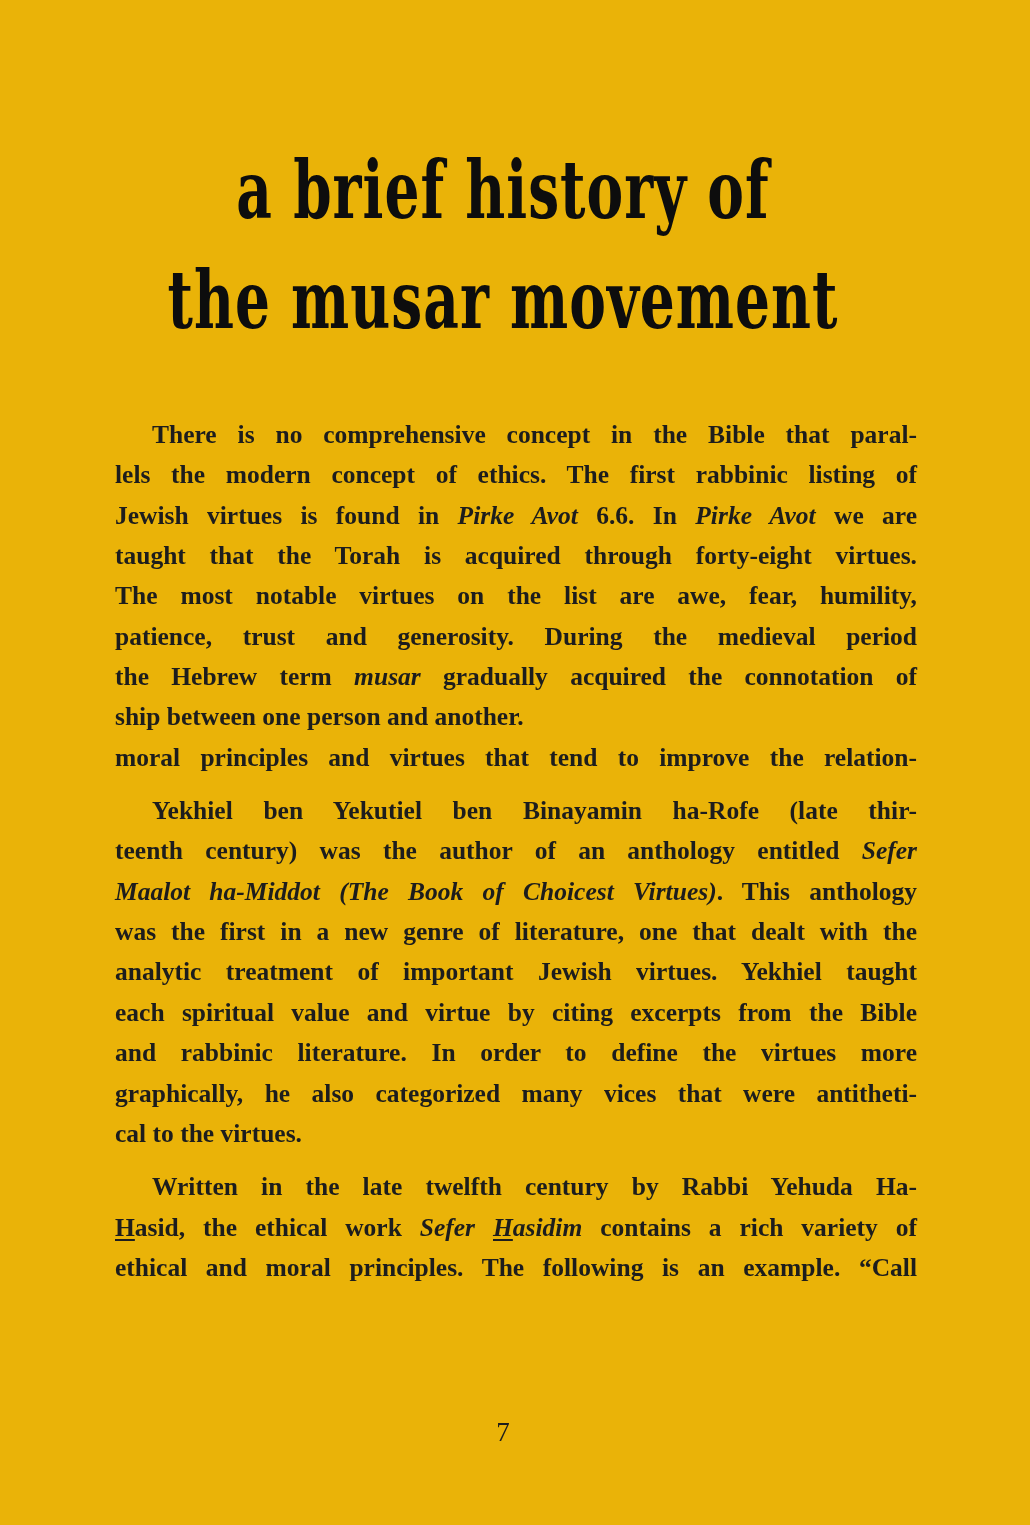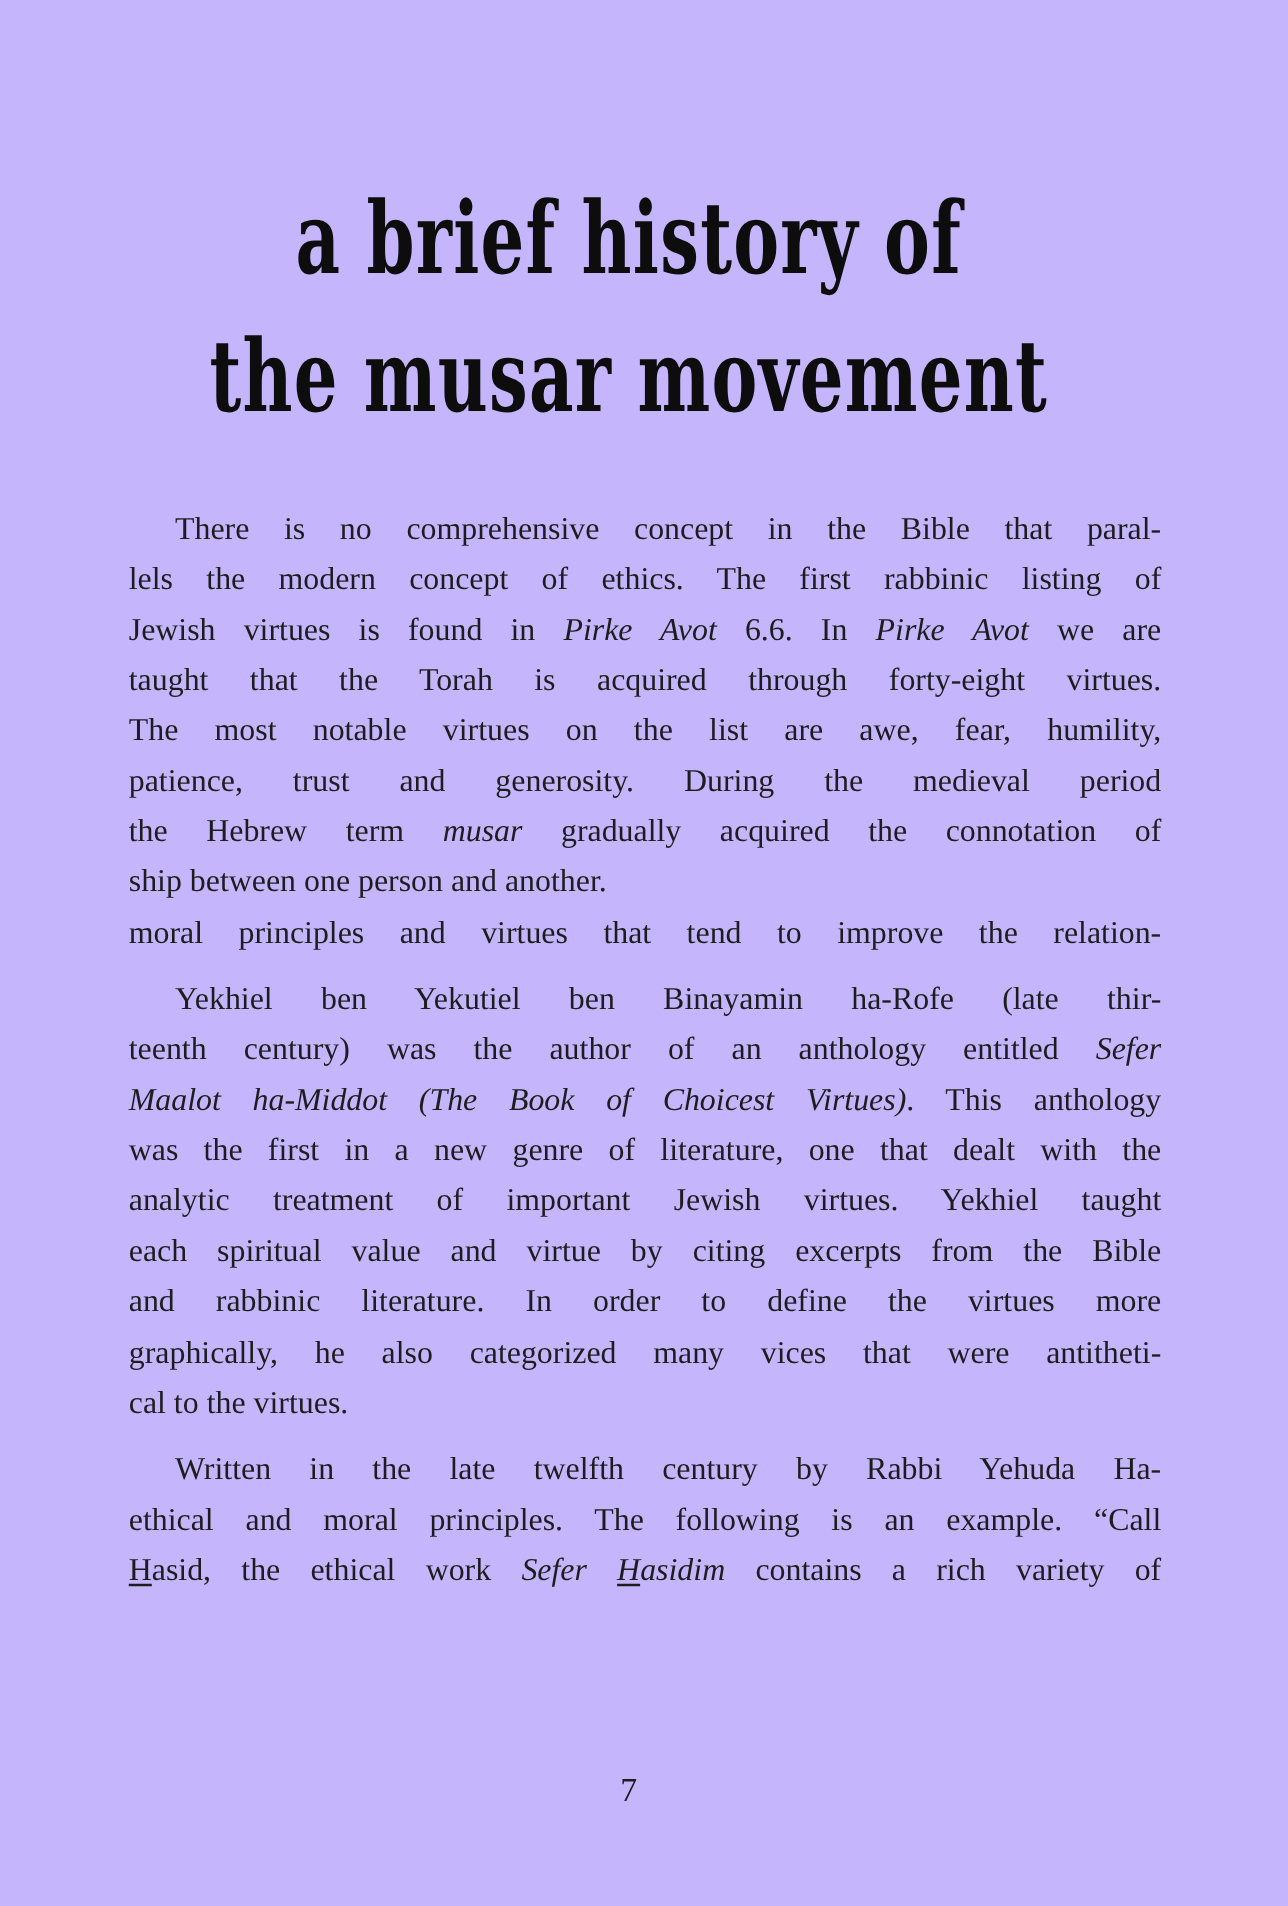--- a/index.html
+++ b/index.html
@@ -5,21 +5,21 @@
   html, body {
     margin: 0;
     padding: 0;
     background: #e8e8e8;
   }
   .page {
     position: relative;
     width: 1030px;
     height: 1525px;
     margin: 0 auto;
-    background: #c4b5fd;
+    background: #eab308;
     overflow: hidden;
     font-family: "Liberation Serif", serif;
   }
   
   .title-line {
     position: absolute;
     left: 0;
     width: 1006px;
     text-align: center;
     font-family: "DejaVu Serif", serif;
@@ -35,21 +35,21 @@
   .title-line.l2 { top: 253px; }
   
   .body-text {
     position: absolute;
     left: 103px;
     top: 403px;
     width: 826px;
     font-size: 25.5px;
     color: #1d1d1d;
   }
-  .para { margin: 0; }
+  .para { margin: 12px; font-weight: bold; }
   .para + .para { margin-top: 13px; }
   .line {
     line-height: 40.35px;
     text-align: justify;
     text-align-last: justify;
     text-justify: inter-word;
   }
   .line.last { text-align-last: left; }
   .line.indent { text-indent: 37px; }
   .seg-it { font-style: italic; }
@@ -93,20 +93,20 @@
         <div class="line"><span class="seg-it">Maalot ha-Middot (The Book of Choicest Virtues)</span><span>. This anthology</span></div>
         <div class="line"><span>was the first in a new genre of literature, one that dealt with the</span></div>
         <div class="line"><span>analytic treatment of important Jewish virtues. Yekhiel taught</span></div>
         <div class="line"><span>each spiritual value and virtue by citing excerpts from the Bible</span></div>
         <div class="line"><span>and rabbinic literature. In order to define the virtues more</span></div>
         <div class="line"><span>graphically, he also categorized many vices that were antitheti-</span></div>
         <div class="line last"><span>cal to the virtues.</span></div>
       </div>
     <div class="para">
         <div class="line indent"><span>Written in the late twelfth century by Rabbi Yehuda Ha-</span></div>
+        <div class="line"><span class="seg-un">H</span><span>asid, the ethical work </span><span class="seg-it">Sefer </span><span class="seg-it seg-un">H</span><span class="seg-it">asidim</span><span> contains a rich variety of</span></div>
         <div class="line"><span>ethical and moral principles. The following is an example. “Call</span></div>
-        <div class="line"><span class="seg-un">H</span><span>asid, the ethical work </span><span class="seg-it">Sefer </span><span class="seg-it seg-un">H</span><span class="seg-it">asidim</span><span> contains a rich variety of</span></div>
       </div>
   </div>
 
   <div class="page-number">7</div>
 
 </div>
 
 </body></html>

